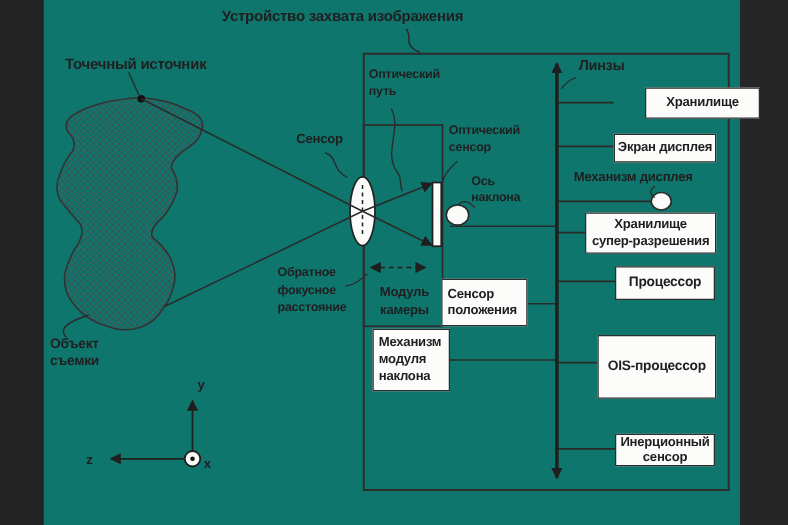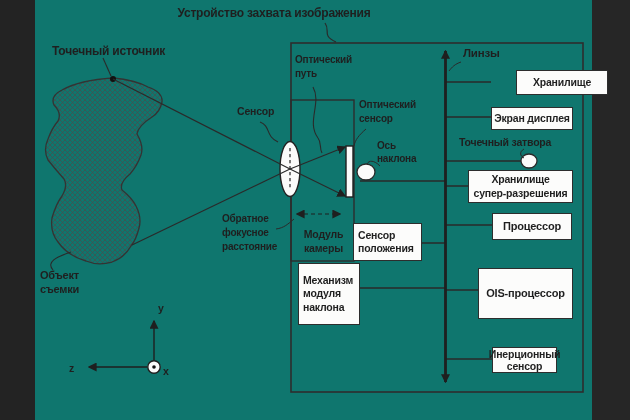--- a/index.html
+++ b/index.html
@@ -104,35 +104,35 @@
 путь</div>
   <div class="lbl t9" style="left:359px;top:98px;line-height:1.4;">Оптический
 сенсор</div>
   <div class="lbl t9" style="left:377px;top:139px;">Ось
 наклона</div>
   <div class="lbl t9" style="left:222px;top:212px;line-height:1.4;">Обратное
 фокусное
 расстояние</div>
   <div class="lbl t10 center" style="left:295px;top:228px;width:57px;">Модуль
 камеры</div>
-  <div class="lbl t10" style="left:459px;top:136px;">Точечный затвора</div>
+  <div class="lbl t10" style="left:459px;top:136px;">Механизм дисплея</div>
   <div class="lbl" style="left:463px;top:46px;font-size:11.5px;">Линзы</div>
 
   <div class="lbl axisletter" style="left:163px;top:365px;">x</div>
   <div class="lbl axisletter" style="left:158px;top:302px;">y</div>
   <div class="lbl axisletter" style="left:69px;top:362px;">z</div>
 
   <div class="box leftal" style="left:353px;top:223px;width:69px;height:38px;">Сенсор
 положения</div>
-  <div class="box leftal" style="left:298px;top:263px;width:62px;height:62px;">Механизм
+  <div class="box leftal" style="left:298px;top:263px;width:62px;height:50px;">Механизм
 модуля
 наклона</div>
 
   <div class="box center" style="left:516px;top:70px;width:92px;height:25px;">Хранилище</div>
   <div class="box center" style="left:491px;top:107px;width:82px;height:23px;">Экран дисплея</div>
   <div class="box center" style="left:468px;top:170px;width:105px;height:33px;">Хранилище
 супер-разрешения</div>
   <div class="box center" style="left:492px;top:213px;width:80px;height:27px;font-size:11px;">Процессор</div>
   <div class="box center" style="left:478px;top:268px;width:95px;height:51px;font-size:11px;">OIS-процессор</div>
-  <div class="box center" style="left:492px;top:347px;width:65px;height:26px;line-height:1.15;">Инерционный
+  <div class="box center" style="left:492px;top:347px;width:80px;height:26px;line-height:1.15;">Инерционный
 сенсор</div>
 
 </div>
 
 </body></html>

